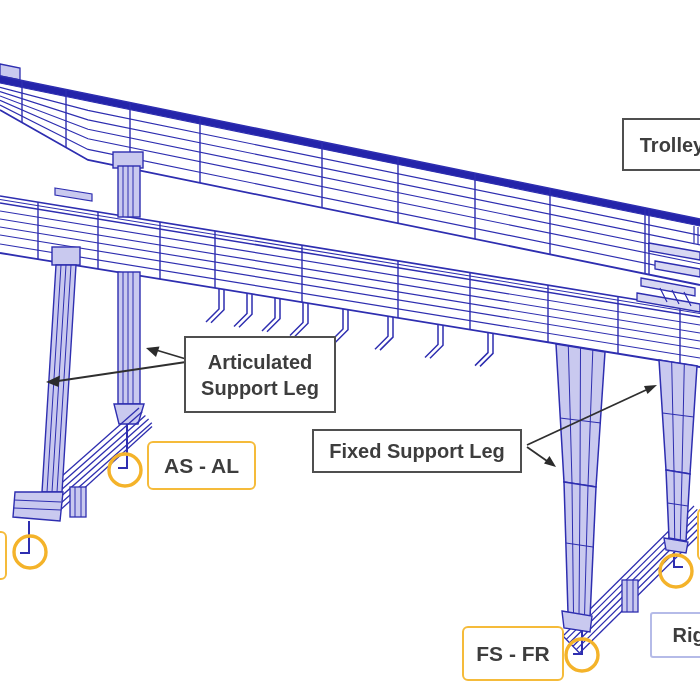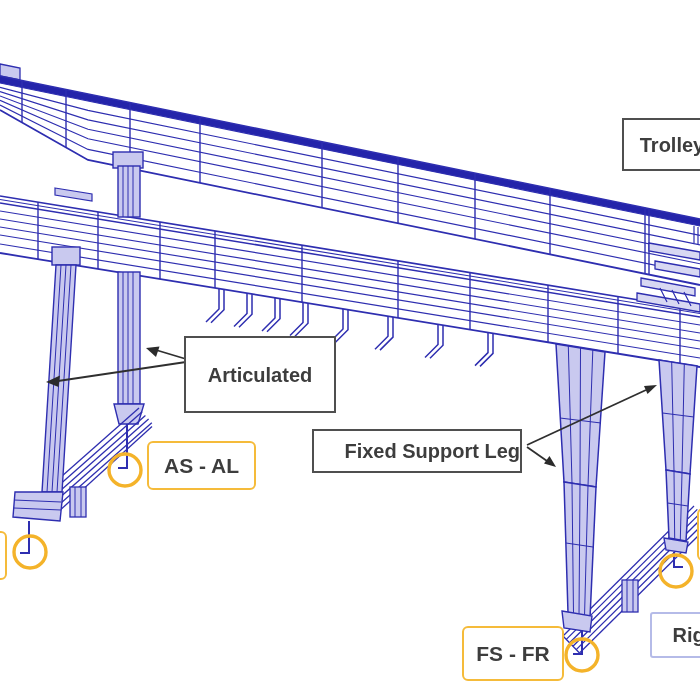--- a/index.html
+++ b/index.html
@@ -153,23 +153,24 @@
     <polygon points="657,385 647.5,394 644,386" stroke="none"></polygon>
   </g>
 </svg>
 
   <div class="lbl gray" style="left:622px; top:118px; width:100px; height:53px;">
     <span>Trolley</span>
   </div>
 
   <div class="lbl gray" style="left:184px; top:336px; width:152px; height:77px;">
     <span>Articulated</span>
+    <span>Support Leg</span>
   </div>
 
-  <div class="lbl gray" style="left:312px; top:429px; width:210px; height:44px;align-items:flex-end;">
+  <div class="lbl gray" style="left:312px; top:429px; width:210px; height:44px;">
     <span>Fixed Support Leg</span>
   </div>
 
   <div class="lbl yellow" style="left:147px; top:441px; width:109px; height:49px;">
     <span>AS - AL</span>
   </div>
 
   <div class="lbl yellow" style="left:462px; top:626px; width:102px; height:55px;">
     <span>FS - FR</span>
   </div>

